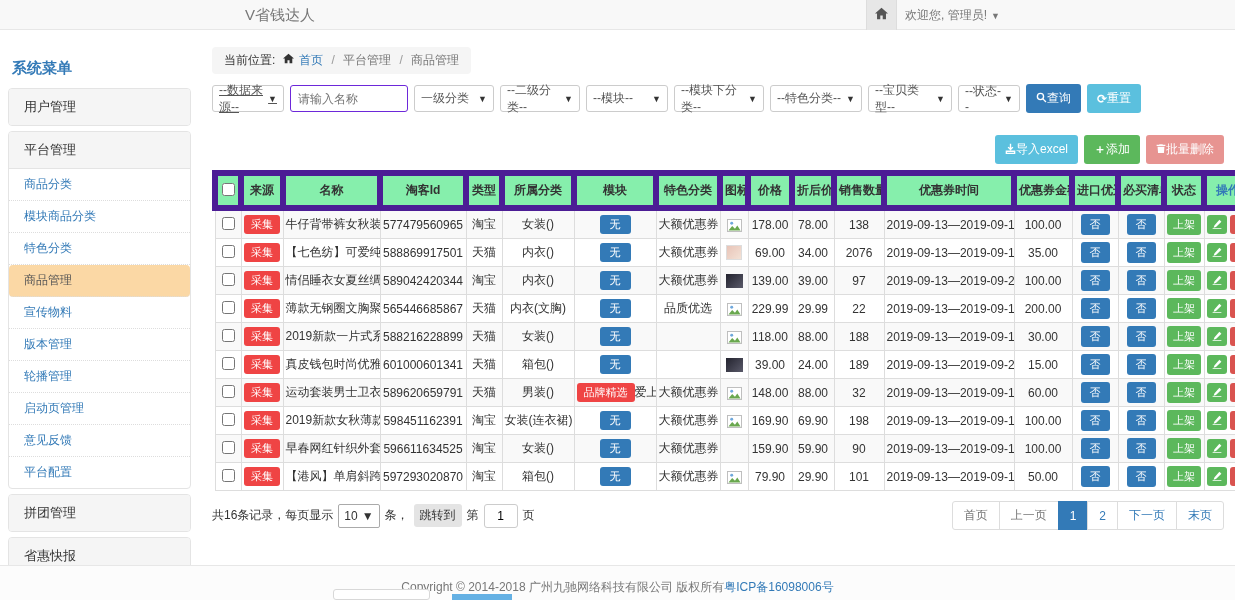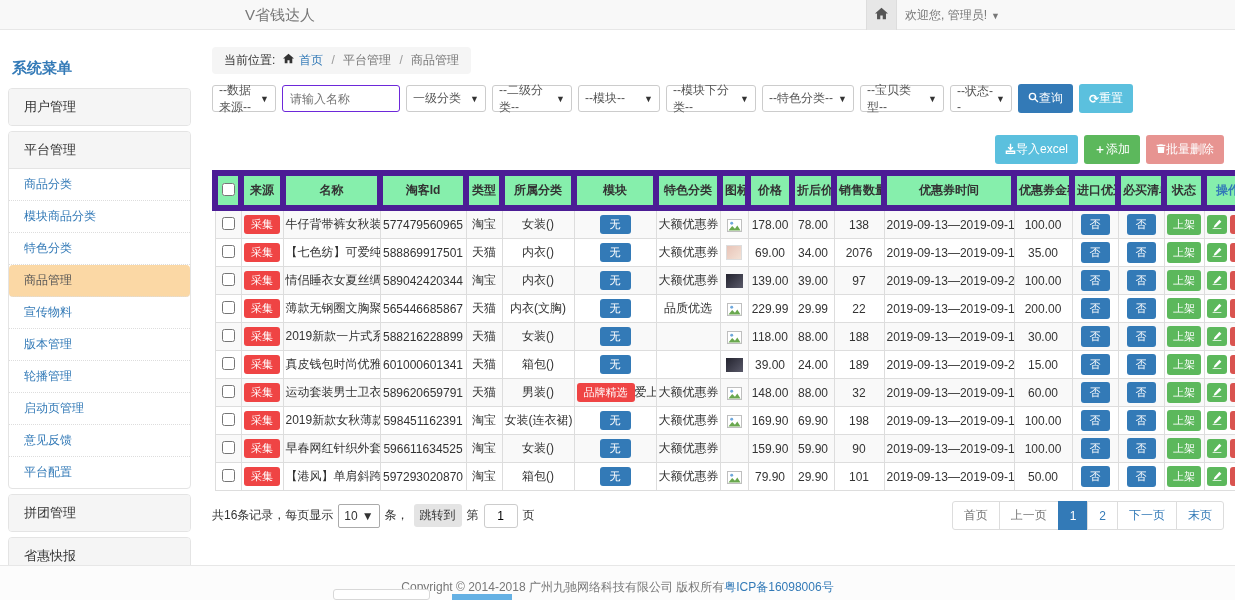--- a/index.html
+++ b/index.html
@@ -137,21 +137,21 @@
           </svg>
       </span>
       <a>首页</a>
       <span class="sep">/</span>
       <span>平台管理</span>
       <span class="sep">/</span>
       <span>商品管理</span>
     </div>
 
     <div class="filters" id="filters">
-        <div class="sel" style="width: 64px;">
+        <div class="sel" style="width: 72px; text-decoration: underline;">
           <span>--数据来源--</span>
           <span class="caret2">▼</span>
         </div>
         <input class="txt-input" placeholder="请输入名称" style="width: 118px;">
         <div class="sel" style="width: 80px;">
           <span>一级分类</span>
           <span class="caret2">▼</span>
         </div>
         <div class="sel" style="width: 80px;">
           <span>--二级分类--</span>

